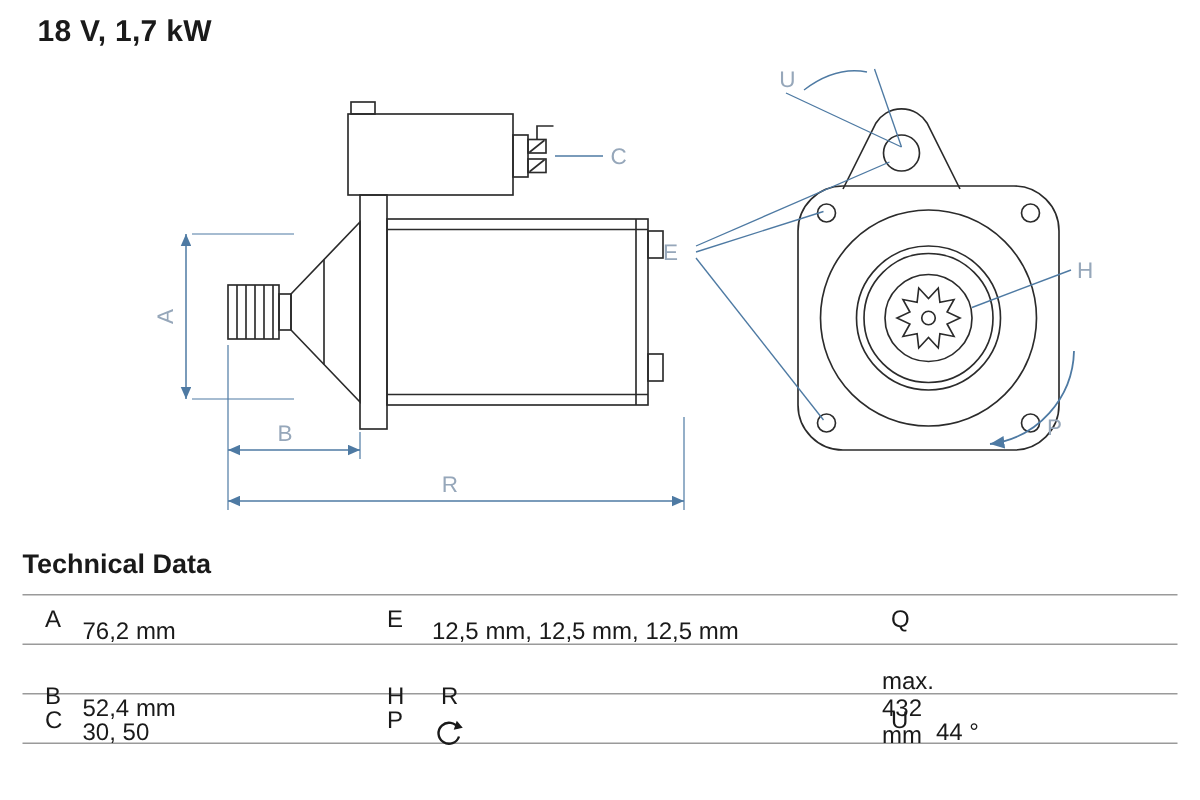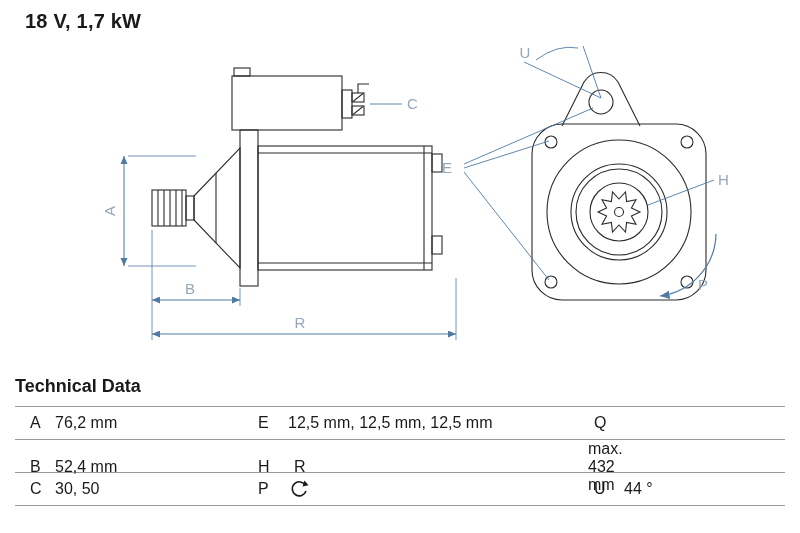--- a/index.html
+++ b/index.html
@@ -6,30 +6,30 @@
   body{
     width:800px;height:533px;background:#ffffff;position:relative;overflow:hidden;
     font-family:"Liberation Sans",sans-serif;color:#1a1a1a;
   }
   .page-title{
     position:absolute;left:25px;top:10px;
     font-size:20px;font-weight:bold;letter-spacing:.2px;
   }
   .drawing{position:absolute;left:0;top:38px;width:800px;height:312px;}
   .tech{position:absolute;left:15px;top:358px;width:770px;}
-  .tech-heading{font-size:18px;font-weight:bold;margin:18px 0 9px 0;}
+  .tech-heading{font-size:18px;font-weight:bold;margin:8px 0 9px 0;}
   .tbl{border-top:1px solid #9a9a9a;}
   .row{
     display:grid;grid-template-columns:40px 197px 36px 300px 36px auto;
     height:32px;align-items:center;border-bottom:1px solid #9a9a9a;
     font-size:16px;
   }
   .key{padding-left:6px;}
   .key--first{padding-left:15px;}
-  .val{display:flex;align-items:center;}
+  .val{display:flex;align-items:center;margin-top:16px;}
   .footnote{font-size:12px;margin-top:8px;padding-left:40px;color:#222;}
   svg text{font-family:"Liberation Sans",sans-serif;}
   .dimtxt{fill:#96a7ba;font-size:15px;}
 </style>
 </head>
 <body>
 
 <div class="page-title">18 V, 1,7 kW</div>
 
 <svg class="drawing" viewBox="0 0 800 312" xmlns="http://www.w3.org/2000/svg">

